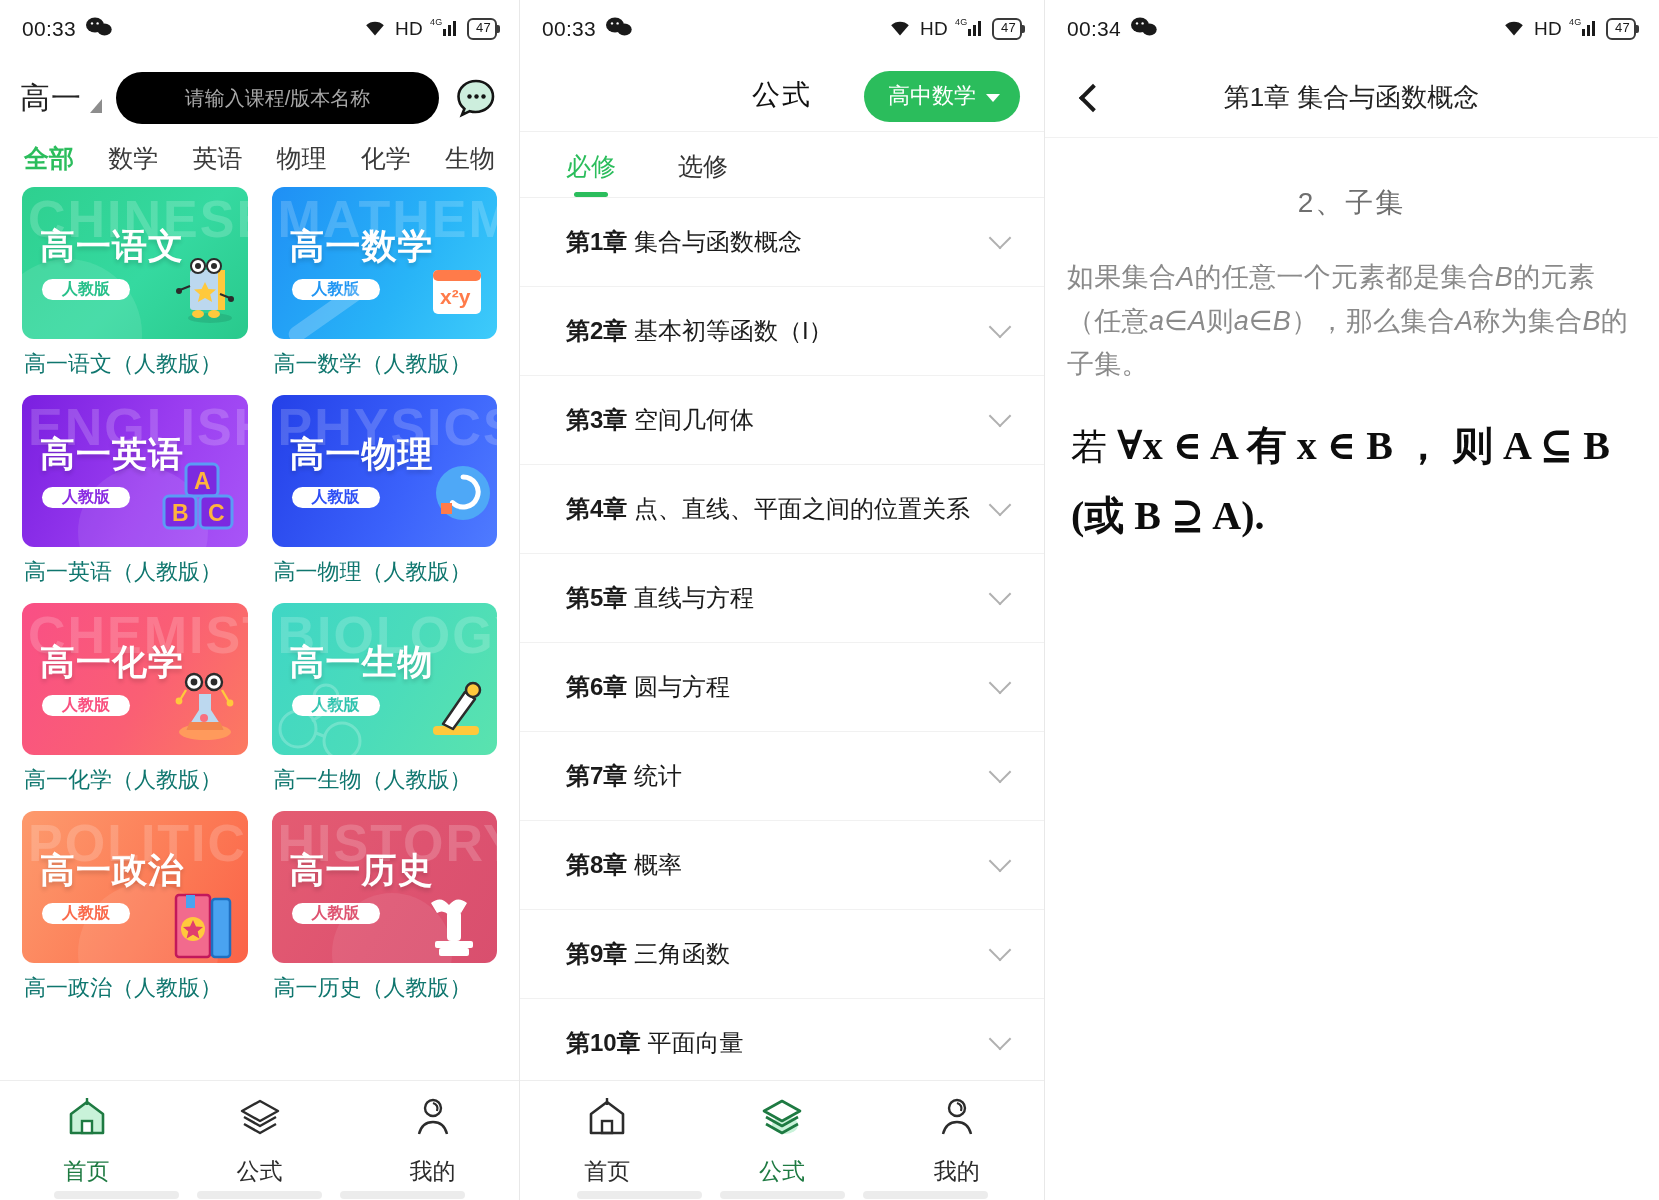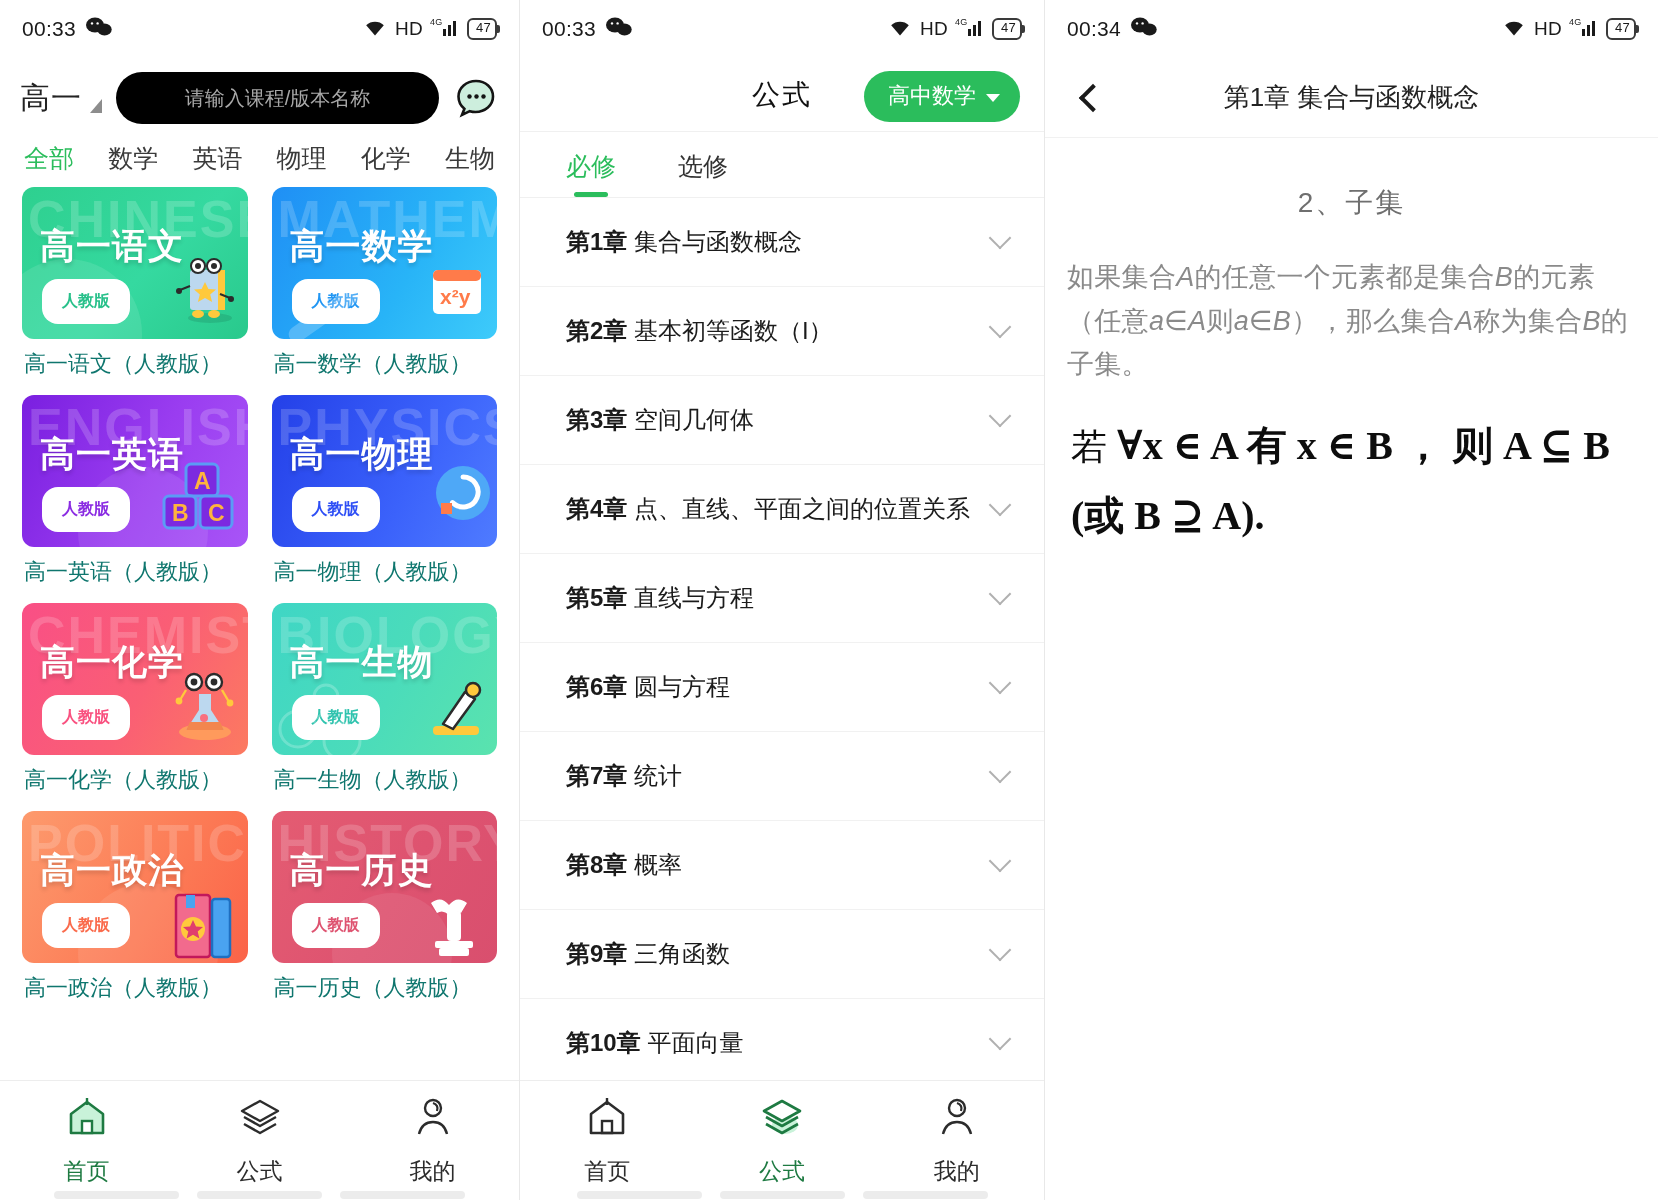--- a/index.html
+++ b/index.html
@@ -50,21 +50,21 @@
   .searchbox .ph { color: #a8a8a8; font-size: 20px; }
   .chat-icon { width: 46px; height: 46px; position: relative; flex: 0 0 46px; }
   .chat-icon svg { width: 46px; height: 46px; display:block; }
 
   
   .subj-tabs {
     display: flex; padding: 8px 24px 12px 24px; gap: 0;
     justify-content: space-between;
   }
   .subj-tab { font-size: 25px; color: #3b3b3b; cursor: pointer; }
-  .subj-tab.active { color: #2bbd5c; font-weight: 400; text-align: center; }
+  .subj-tab.active { color: #2bbd5c; font-weight: 700; text-align: center; }
 
   
   .card-grid {
     display: grid; grid-template-columns: 1fr 1fr;
     gap: 16px 24px; padding: 0 22px;
   }
   .course-card { cursor: pointer; }
   .cc-img {
     height: 152px; border-radius: 12px; position: relative;
     overflow: hidden; display: block;
@@ -74,21 +74,21 @@
     color: rgba(255,255,255,.18); letter-spacing: 2px; white-space: nowrap;
     font-family: "Liberation Sans", sans-serif;
   }
   .cc-title {
     position: absolute; left: 18px; top: 36px; font-size: 35px; font-weight: 700;
     color: #fff; letter-spacing: 1px;
     text-shadow: 0 3px 4px rgba(0,0,0,.16);
   }
   .cc-badge {
     position: absolute; left: 20px; top: 92px;
-    background: #fff; border-radius: 16px; padding: 12px 20px;
+    background: #fff; border-radius: 16px; padding: 0 20px;
     font-size: 16px; font-weight: 600;
   }
   .cc-label { font-size: 22px; color: #0f766e; margin: 10px 0 0 2px; }
   .cc-deco { position: absolute; right: 10px; bottom: 11px; }
 
   
   .blob { position:absolute; border-radius:50%; }
 
   
   .bottomnav {

